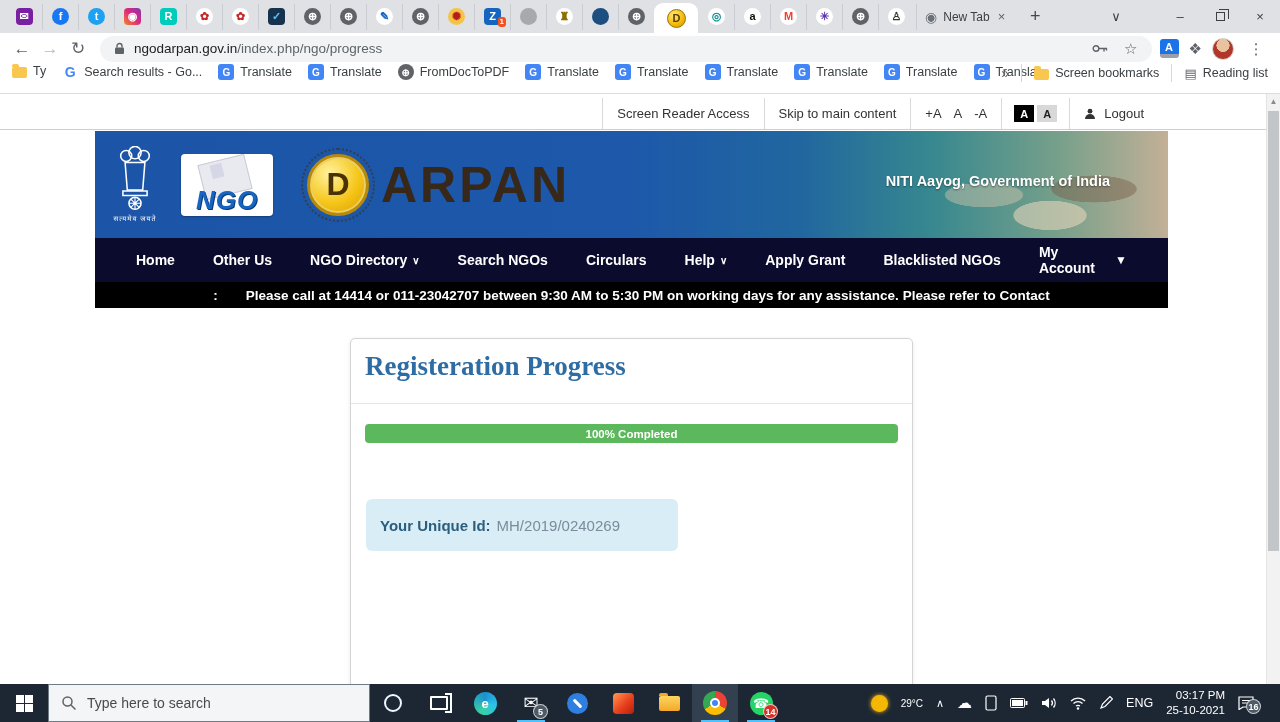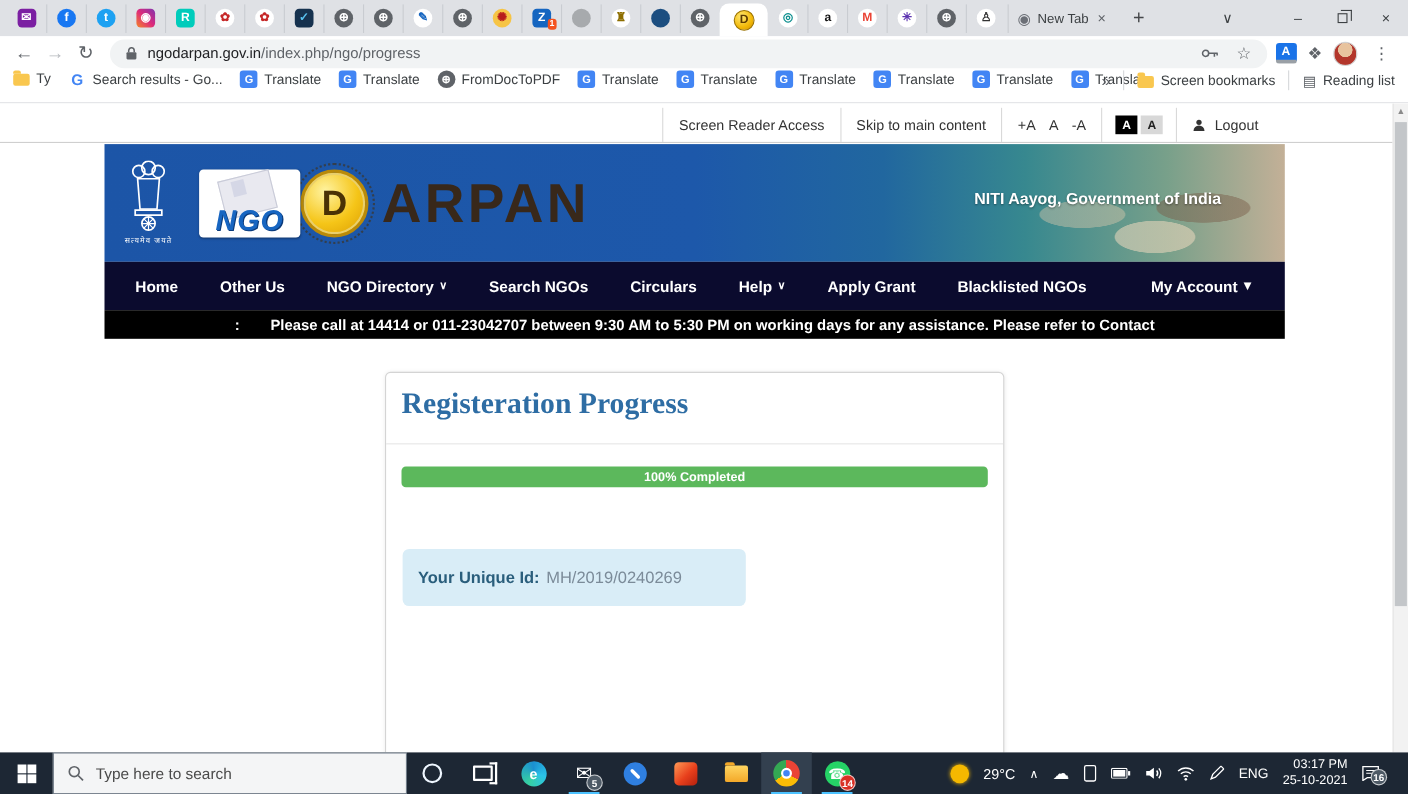--- a/index.html
+++ b/index.html
@@ -72,31 +72,31 @@
   .cbox.light{background:#d8d8d8;color:#222}
 
   .site-header{position:absolute;top:37px;left:95px;width:1073px;height:107px;display:flex;align-items:center;padding-left:18px;overflow:hidden;
     background:linear-gradient(90deg,#1c55a7 0%,#1d58aa 50%,#21679f 66%,#37888f 78%,#78a08a 90%,#c3b097 100%)}
   .hands{position:absolute;right:30px;top:10px;width:220px;height:120px;background:
     radial-gradient(ellipse 60px 24px at 60% 62%,rgba(238,217,190,.55) 0 60%,transparent 62%),
     radial-gradient(ellipse 70px 22px at 80% 40%,rgba(120,90,70,.45) 0 60%,transparent 62%),
     radial-gradient(ellipse 64px 20px at 30% 45%,rgba(230,205,175,.4) 0 60%,transparent 62%);pointer-events:none}
   .emblem{display:flex;flex-direction:column;align-items:center;margin-right:24px;color:#fff}
   .emblem-caption{font-size:7px;margin-top:2px;letter-spacing:1px;white-space:nowrap}
-  .ngo-logo{width:92px;height:62px;background:#fff;border-radius:4px;position:relative;overflow:hidden;display:flex;align-items:flex-end;justify-content:center;box-shadow:0 1px 2px rgba(0,0,0,.3)}
+  .ngo-logo{width:92px;height:62px;background:#fff;border-radius:4px;position:relative;margin-right:34px;overflow:hidden;display:flex;align-items:flex-end;justify-content:center;box-shadow:0 1px 2px rgba(0,0,0,.3)}
   .ngo-logo::before{content:"";position:absolute;top:5px;left:20px;width:46px;height:34px;background:#e9e9f0;border:1px solid #c9cbd8;transform:rotate(-14deg)}
   .ngo-logo::after{content:"";position:absolute;top:10px;left:30px;width:12px;height:14px;background:#d5d7e6;transform:rotate(-14deg)}
   .ngo-text{position:relative;font-weight:900;font-style:italic;font-size:26px;color:#1765c1;text-shadow:1px 1px 0 #0a3a7a;letter-spacing:1px;line-height:1;padding-bottom:3px;z-index:1}
   .brand{display:flex;align-items:center}
   .coin{width:62px;height:62px;border-radius:50%;background:radial-gradient(circle at 35% 30%,#fff3a0,#f5c518 55%,#d99a00);border:3px solid #b98a0a;outline:2px dotted rgba(70,45,5,.55);outline-offset:4px;display:flex;align-items:center;justify-content:center;box-shadow:0 0 0 2px #e9cf6b inset}
   .coin-letter{font-size:32px;font-weight:900;color:#4a3205}
   .brand-rest{font-size:50px;font-weight:800;color:#38281a;letter-spacing:3px;margin-left:12px}
   .tagline{position:absolute;right:58px;top:42px;color:#fff;font-weight:bold;font-size:14.5px;text-shadow:0 1px 2px rgba(0,0,0,.45);z-index:2}
 
-  .mainnav{position:absolute;top:144px;left:95px;width:1073px;height:44px;background:var(--nav_navy);display:flex;align-items:center;padding:0 28px}
+  .mainnav{position:absolute;top:144px;left:95px;width:1073px;height:44px;background:var(--nav_navy);display:flex;align-items:center;padding:0 41px}
   .nav-item{color:#fff;font-size:14px;font-weight:bold;margin-right:38px;display:flex;align-items:center;gap:5px;cursor:pointer;white-space:nowrap}
   .nav-caret{font-size:10px}
   .account{margin-left:auto;margin-right:0;color:#fff;font-size:14px;font-weight:bold;display:flex;align-items:center;gap:3px;cursor:pointer}
   .account .nav-caret{font-size:12px}
 
   .marquee{position:absolute;top:188px;left:95px;width:1073px;height:26px;background:var(--marquee_black);color:#fff;display:flex;align-items:center;justify-content:center;font-size:13.5px;font-weight:bold}
   .marquee-prefix{margin-right:28px}
 
   .card{position:absolute;top:244px;left:350px;width:563px;height:420px;background:#fff;border:1px solid #d4d4d4;border-radius:5px;box-shadow:0 1px 4px rgba(0,0,0,.08)}
   .card-title{position:absolute;top:12px;left:14px;font-family:"Liberation Serif",serif;font-size:27px;font-weight:600;color:#2e6da4}
@@ -129,21 +129,21 @@
   .bluetool i{width:11px;height:3px;background:#fff;border-radius:2px;transform:rotate(45deg)}
   .office-ico{width:21px;height:21px;border-radius:4px;background:linear-gradient(135deg,#ff9a56,#e8401c 55%,#b3200e)}
   .folder-ico{width:21px;height:15px;background:linear-gradient(#ffd560,#f3a829);border-radius:2px;position:relative}
   .folder-ico::before{content:"";position:absolute;top:-3px;left:0;width:9px;height:3px;background:#f3a829;border-radius:2px 2px 0 0}
   .chrome-ico{width:24px;height:24px;border-radius:50%;background:conic-gradient(#ea4335 0 33%,#fbbc05 33% 66%,#34a853 66% 100%);display:flex;align-items:center;justify-content:center}
   .chrome-ico i{width:10px;height:10px;border-radius:50%;background:#4285f4;border:2px solid #fff}
   .wa-ico{width:23px;height:23px;border-radius:50%;background:#25d366;display:flex;align-items:center;justify-content:center;color:#fff;font-size:13px}
   .tray{margin-left:auto;display:flex;align-items:center;gap:13px;padding-right:8px;font-size:12.5px}
   .tray > *{cursor:pointer}
   .sun{width:17px;height:17px;border-radius:50%;background:#f5b800;box-shadow:0 0 4px #f5b800}
-  .temp{font-size:13px}
+  .temp{font-size:10px}
   .tray-chev{font-size:11px}
   .cloud{font-size:15px}
   .clock{text-align:right;font-size:11.5px;line-height:1.3}
   .notif{position:relative;display:flex;align-items:center}
   .notif .tbadge{right:-7px;bottom:-4px}
   .show-desktop{width:5px;border-left:1px solid #46525f}
 </style>
 </head>
 <body>
 

